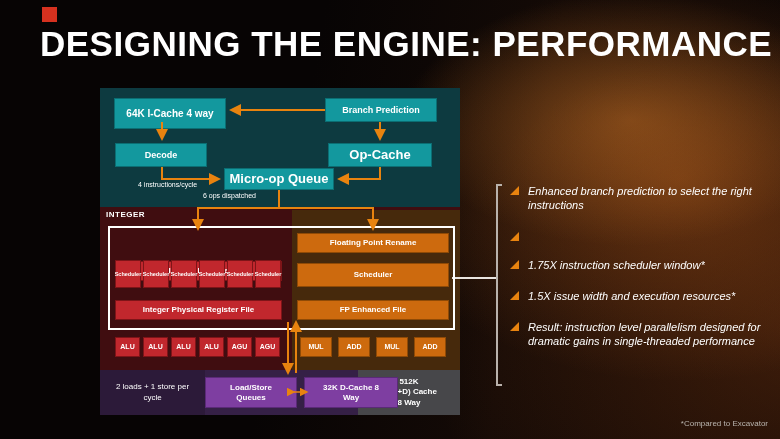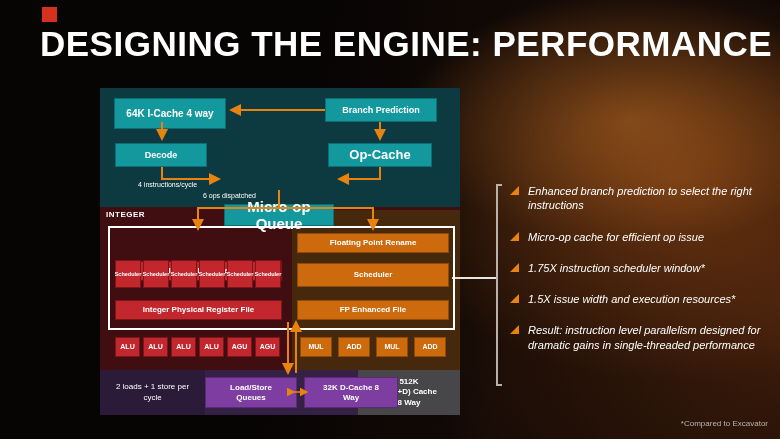--- a/index.html
+++ b/index.html
@@ -29,21 +29,21 @@
   .bx { position:absolute; display:flex; align-items:center; justify-content:center; text-align:center; color:#fff; font-weight:bold; font-size:8px; line-height:1.15; z-index:2; }
   .teal   { background:#13989e; border:1px solid #0b6e73; }
   .red    { background:#c1272d; border:1px solid #7e1418; }
   .orange { background:#cd6a0e; border:1px solid #8f4a06; }
   .purple { background:#7e3ea1; border:1px solid #5a2a77; padding:0 14px; }
 
   .b-icache  { left:14px;  top:10px; width:112px; height:31px; font-size:10px; }
   .b-branch  { left:225px; top:10px; width:112px; height:24px; font-size:9px; }
   .b-decode  { left:15px;  top:55px; width:92px;  height:24px; font-size:9px; }
   .b-opcache { left:228px; top:55px; width:104px; height:24px; font-size:13px; }
-  .b-microop { left:124px; top:80px; width:110px; height:22px; font-size:15px;margin-top:36px; }
+  .b-microop { left:124px; top:80px; width:110px; height:22px; font-size:13px; }
 
   .b-irename { left:15px;  top:145px; width:167px; height:20px;margin-top:28px; }
   .b-iprf    { left:15px;  top:212px; width:167px; height:20px; }
   .b-sched   { top:172px; width:26px; height:28px; font-size:5.5px; }
   .b-unit    { top:249px; width:25px; height:20px; font-size:7px; }
 
   .b-fprename { left:197px; top:145px; width:152px; height:20px; }
   .b-fpsched  { left:197px; top:175px; width:152px; height:24px; }
   .b-fprf     { left:197px; top:212px; width:152px; height:20px; }
   .b-fpunit   { top:249px; width:32px; height:20px; font-size:7px; }
@@ -148,21 +148,20 @@
   <div class="connector"></div>
   <div class="bracket"></div>
 
   <div class="bullets">
     <div class="bullet">
       <span class="tri"></span>
       <span class="btxt">Enhanced branch prediction to select the right instructions</span>
     </div>
     <div class="bullet">
       <span class="tri"></span>
-      <span class="btxt">Micro-op cache for efficient op issue</span>
     </div>
     <div class="bullet">
       <span class="tri"></span>
       <span class="btxt">1.75X instruction scheduler window*</span>
     </div>
     <div class="bullet">
       <span class="tri"></span>
       <span class="btxt">1.5X issue width and execution resources*</span>
     </div>
     <div class="bullet">

